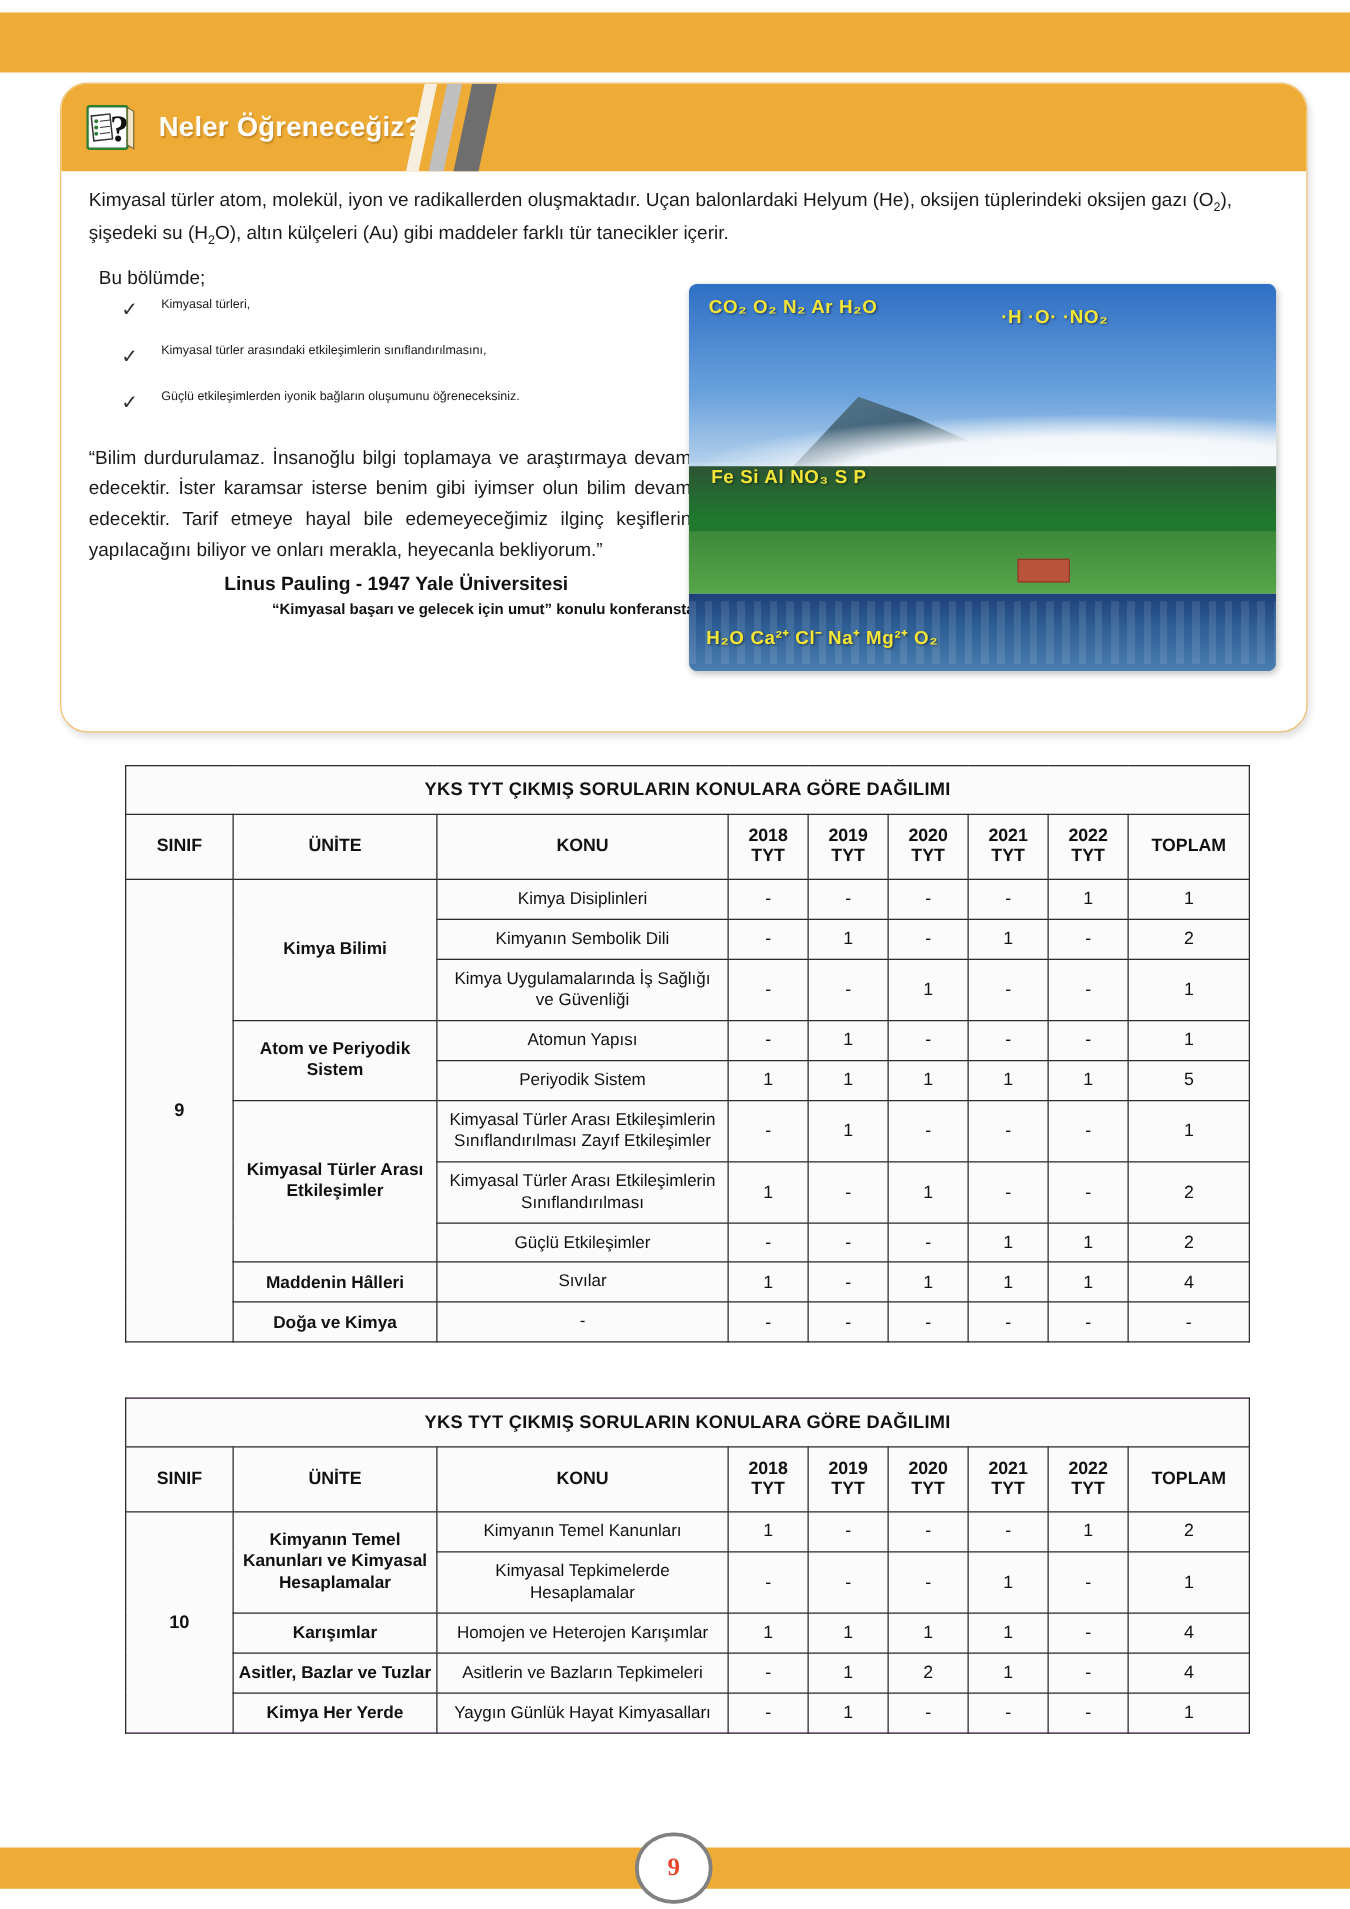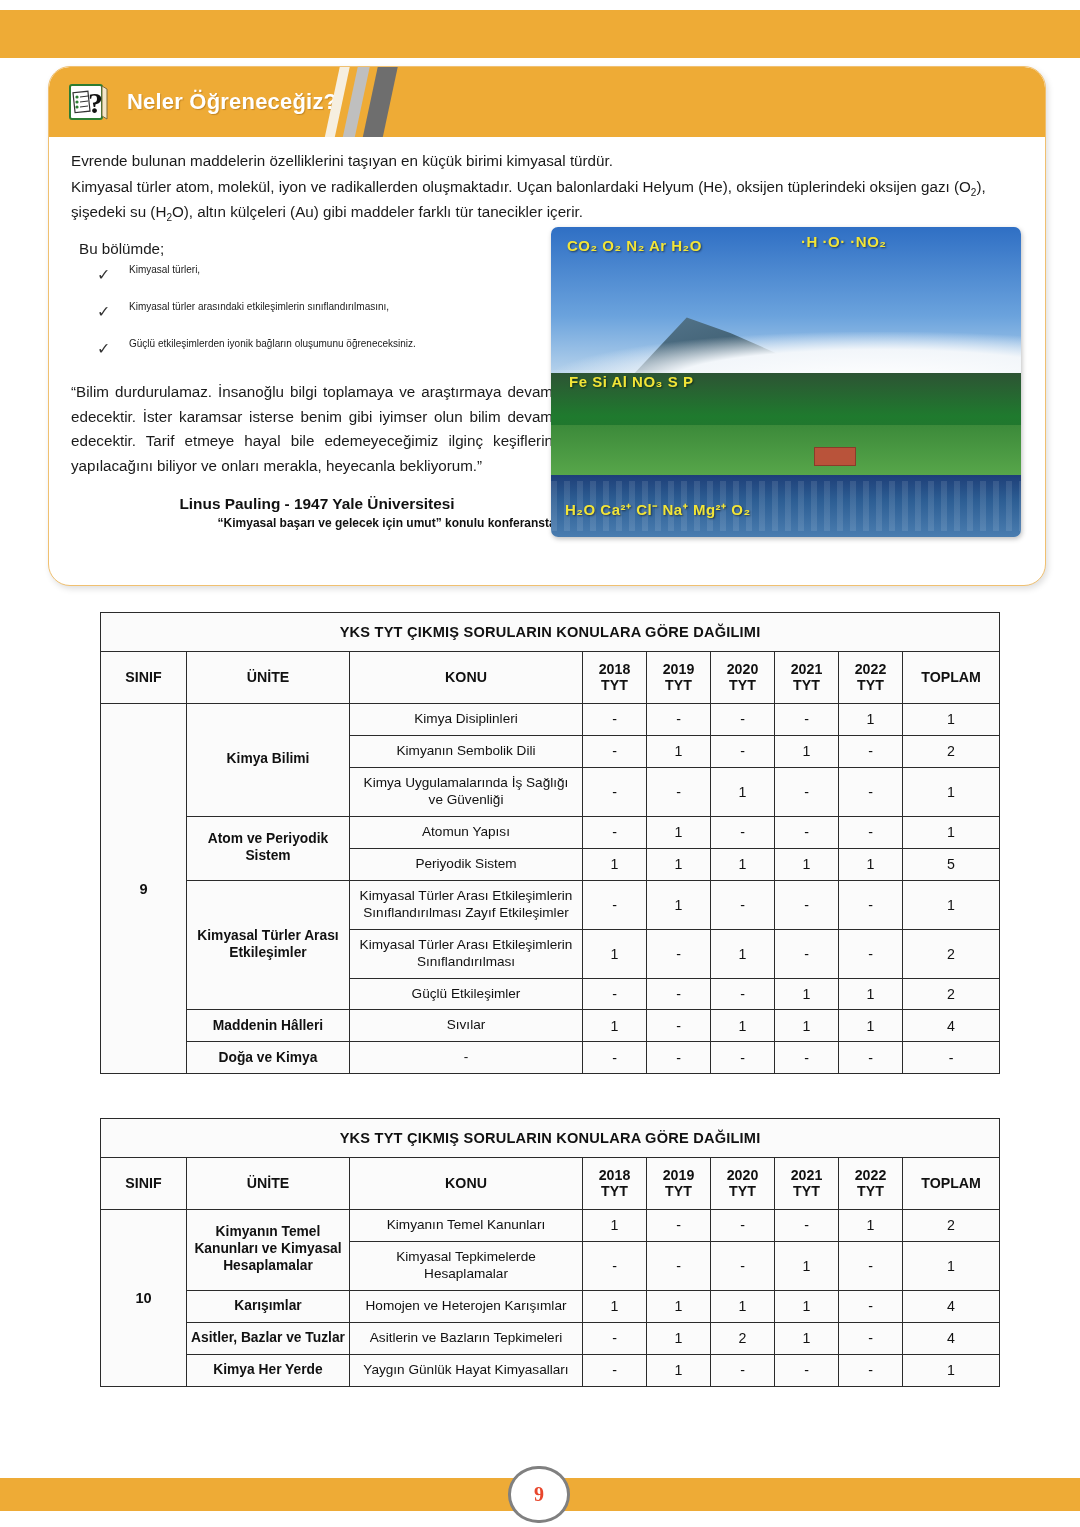--- a/index.html
+++ b/index.html
@@ -72,21 +72,21 @@
   .bullets { margin-left:26px; width:470px; }
   .bullet-row { display:flex; align-items:flex-start; margin-bottom:14px; }
   .tick { width:32px; flex:0 0 32px; color:#333; font-size:16px; line-height:1.45; }
   .bullet-text { font-size:10px; color:#1a1a1a; line-height:1.45; }
 
   .quote {
     width:482px; margin-top:20px;
     font-size:15.2px; color:#1a1a1a; line-height:1.62; text-align:justify;
   }
   .attrib1 {
-    width:492px; margin-top:16px; text-align:center;
+    width:492px; margin-top:6px; text-align:center;
     font-size:15.4px; font-weight:bold; color:#111;
   }
   .attrib2 {
     width:492px; margin-top:3px; text-align:right;
     font-size:12px; font-weight:bold; color:#111;
   }
 
   
   .photo {
     position:absolute; right:24px; top:160px;
@@ -110,21 +110,21 @@
   .house { position:absolute; left:56%; top:71%; width:9%; height:6%;
          background:#b9533a; border:1px solid #8a3c2a; }
   .water { position:absolute; left:0; right:0; top:80%; bottom:0;
          background:linear-gradient(#1e3f78, #2c5d93 40%, #4a7db0); }
   .water-shimmer { position:absolute; left:0; right:0; top:82%; bottom:2%;
          background:repeating-linear-gradient(90deg, rgba(255,255,255,0.10) 0 6px, rgba(255,255,255,0) 6px 13px); }
   .formula-row { position:absolute; color:#f2e538; font-weight:bold;
          font-size:15px; letter-spacing:0.5px;
          text-shadow:1px 1px 2px rgba(0,0,0,0.55); white-space:nowrap; }
   .fr-top  { left:16px; top:10px; }
-  .fr-radi { left:250px; top:6px;text-align:right; }
+  .fr-radi { left:250px; top:18px;text-align:right; }
   .fr-mid  { left:18px; top:146px; }
   .fr-bot  { left:14px; top:272px; }
 
   
   .tbl-wrap { position:absolute; left:100px; width:870px; }
   table.dist { border-collapse:collapse; width:870px; table-layout:fixed;
                background:#f0abfc; }
   table.dist td, table.dist th {
     border:1.6px solid #2b2b2b;
     text-align:center; vertical-align:middle;
@@ -179,21 +179,20 @@
       <div class="hdr-title">Neler Öğreneceğiz?</div>
       <svg class="ribbon" viewBox="0 0 130 105">
         <polygon points="24,6 34,6 14,100 4,100" fill="#f6efe0"></polygon>
         <polygon points="42,6 54,6 34,100 22,100" fill="#bfbfbf"></polygon>
         <polygon points="62,6 82,6 62,100 42,100" fill="#6e6e6e"></polygon>
       </svg>
     </div>
 
     <div class="card-body">
 
-      <div class="p-intro">Evrende bulunan maddelerin özelliklerini taşıyan en küçük birimi kimyasal türdür.</div>
 
       <div class="p-intro">
         <span>Kimyasal türler atom, molekül, iyon ve radikallerden oluşmaktadır. Uçan balonlardaki Helyum (He), oksijen tüplerindeki oksijen gazı (O</span><sub>2</sub><span>),</span>
         <span>şişedeki su (H</span><sub>2</sub><span>O), altın külçeleri (Au) gibi maddeler farklı tür tanecikler içerir.</span>
       </div>
 
       <div class="bolumde">Bu bölümde;</div>
 
       <div class="bullets">
         <div class="bullet-row">

